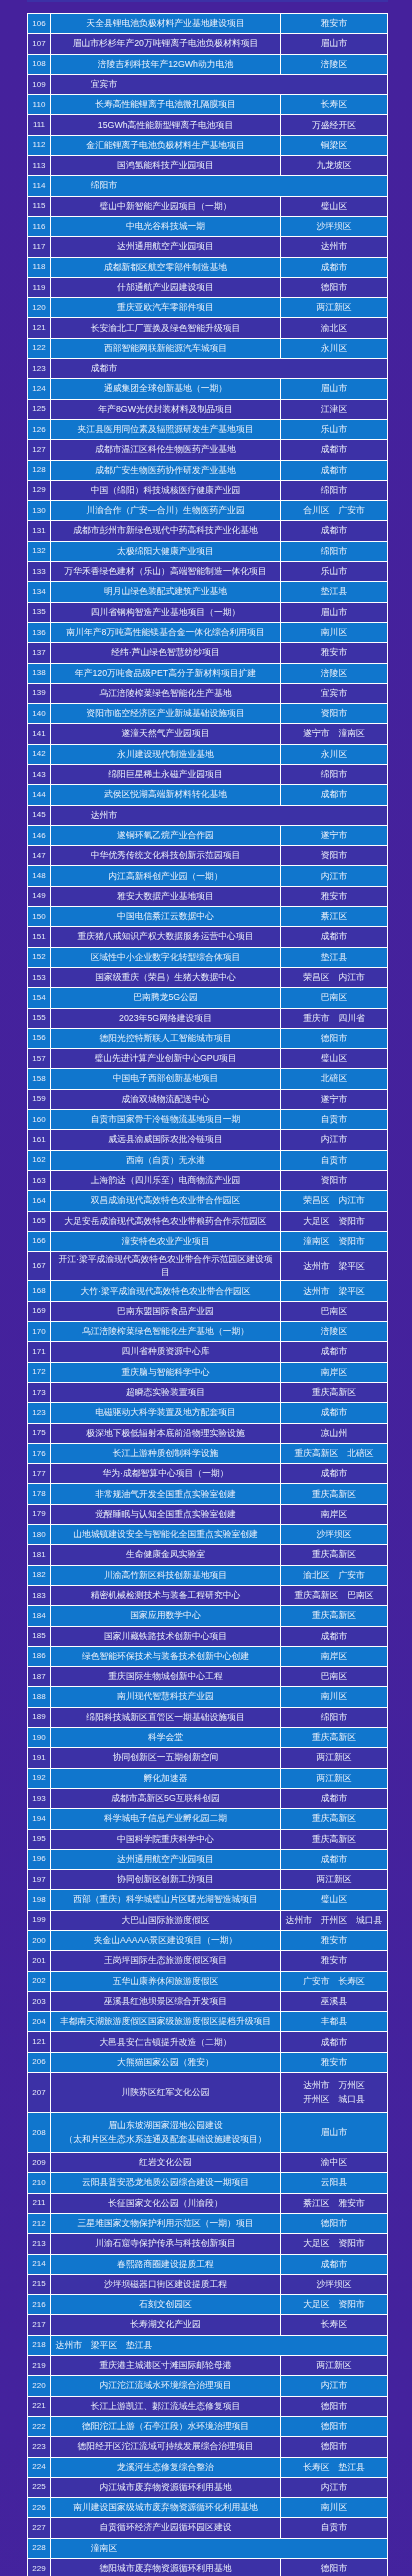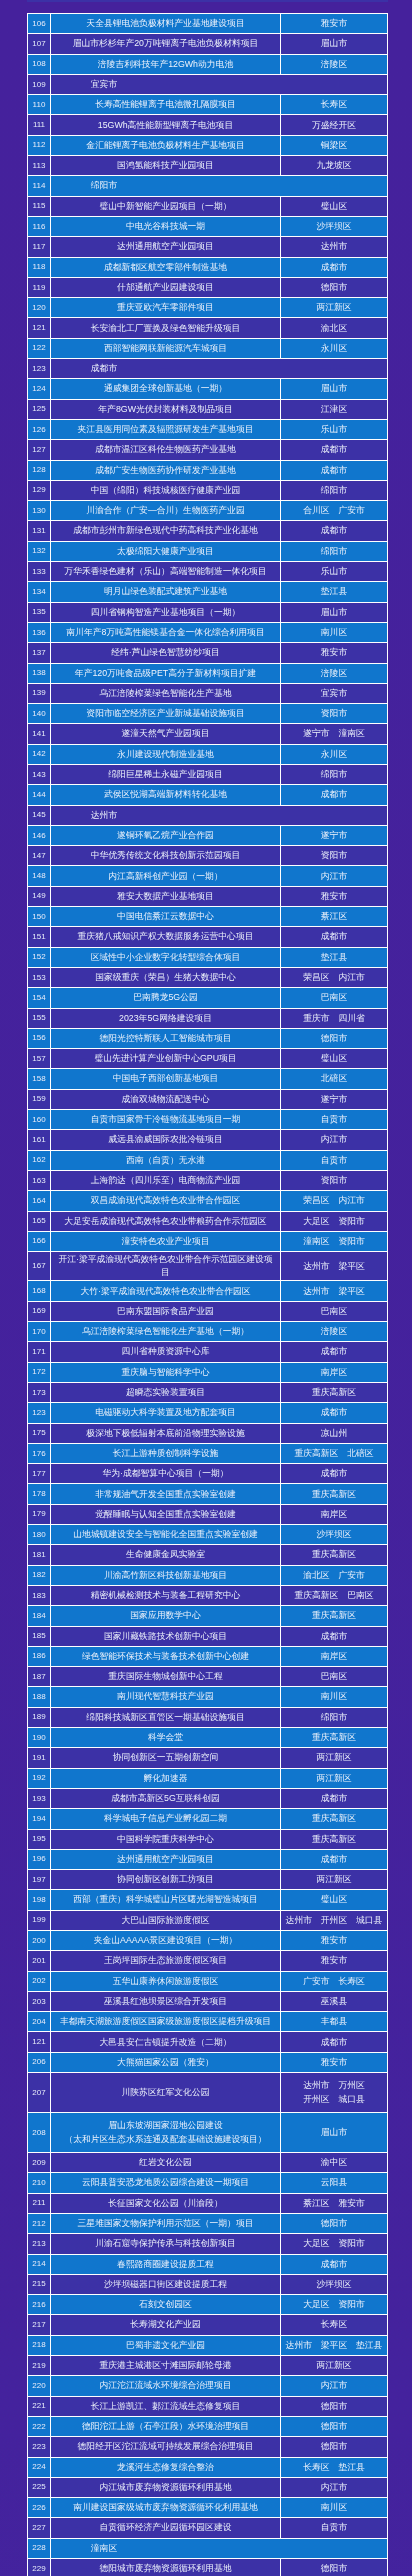--- a/index.html
+++ b/index.html
@@ -586,21 +586,20 @@
       <div class="td name">石刻文创园区</div>
       <div class="td city">大足区　资阳市</div>
     </div>
     <div class="tr purple">
       <div class="td num">217</div>
       <div class="td name">长寿湖文化产业园</div>
       <div class="td city">长寿区</div>
     </div>
     <div class="tr blue">
       <div class="td num">218</div>
-      <div class="td name">巴蜀非遗文化产业园</div>
       <div class="td city">达州市　梁平区　垫江县</div>
     </div>
     <div class="tr purple">
       <div class="td num">219</div>
       <div class="td name">重庆港主城港区寸滩国际邮轮母港</div>
       <div class="td city">两江新区</div>
     </div>
     <div class="tr blue">
       <div class="td num">220</div>
       <div class="td name">内江沱江流域水环境综合治理项目</div>

